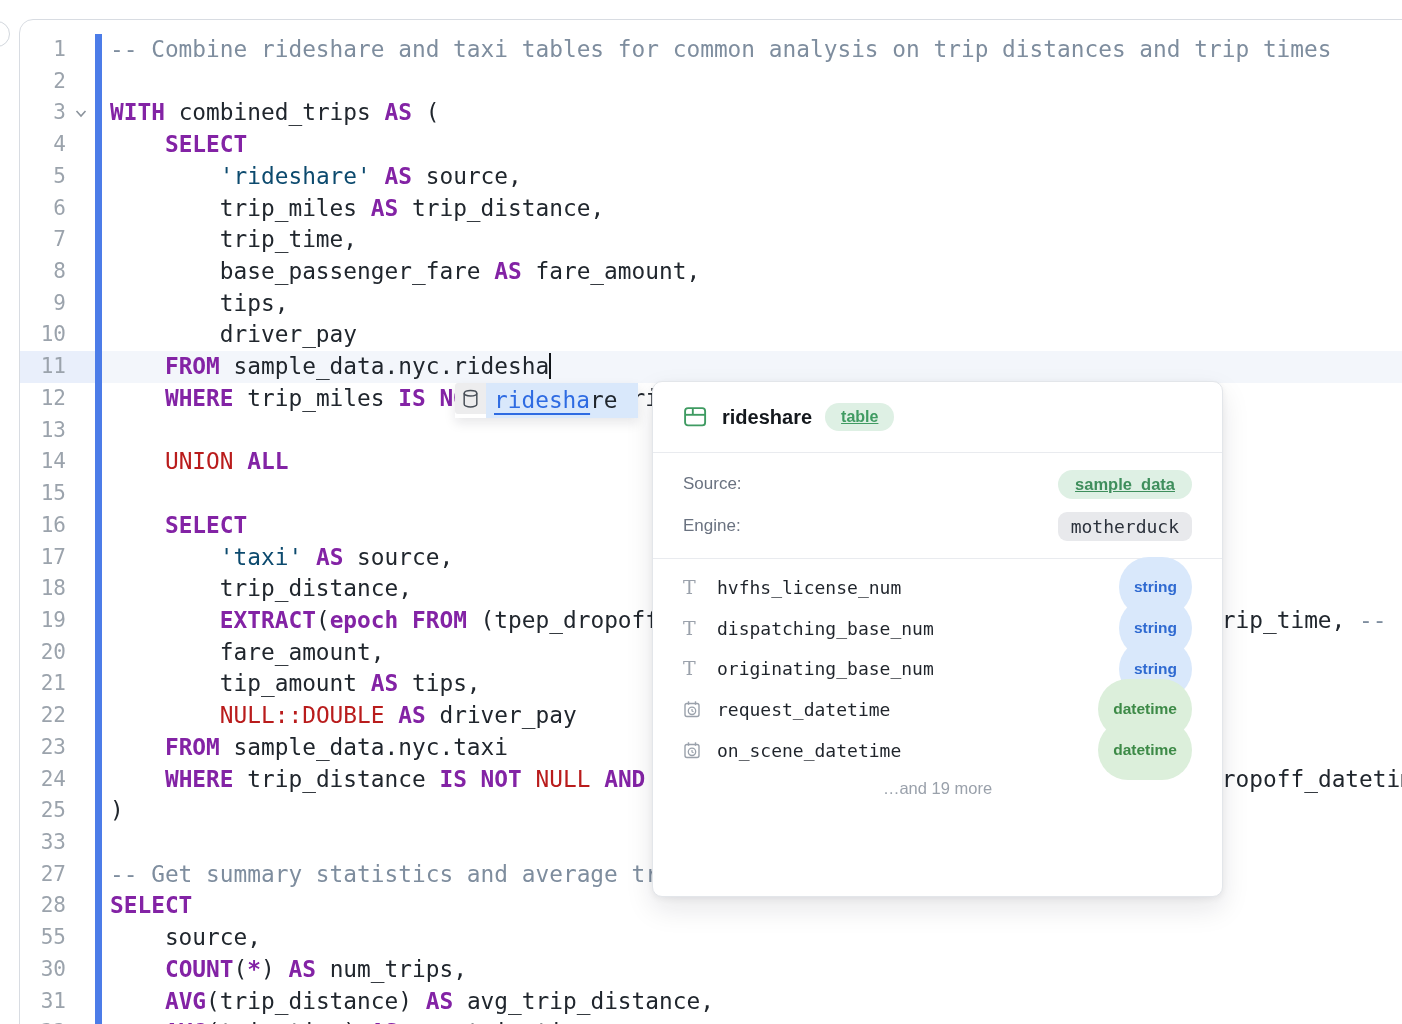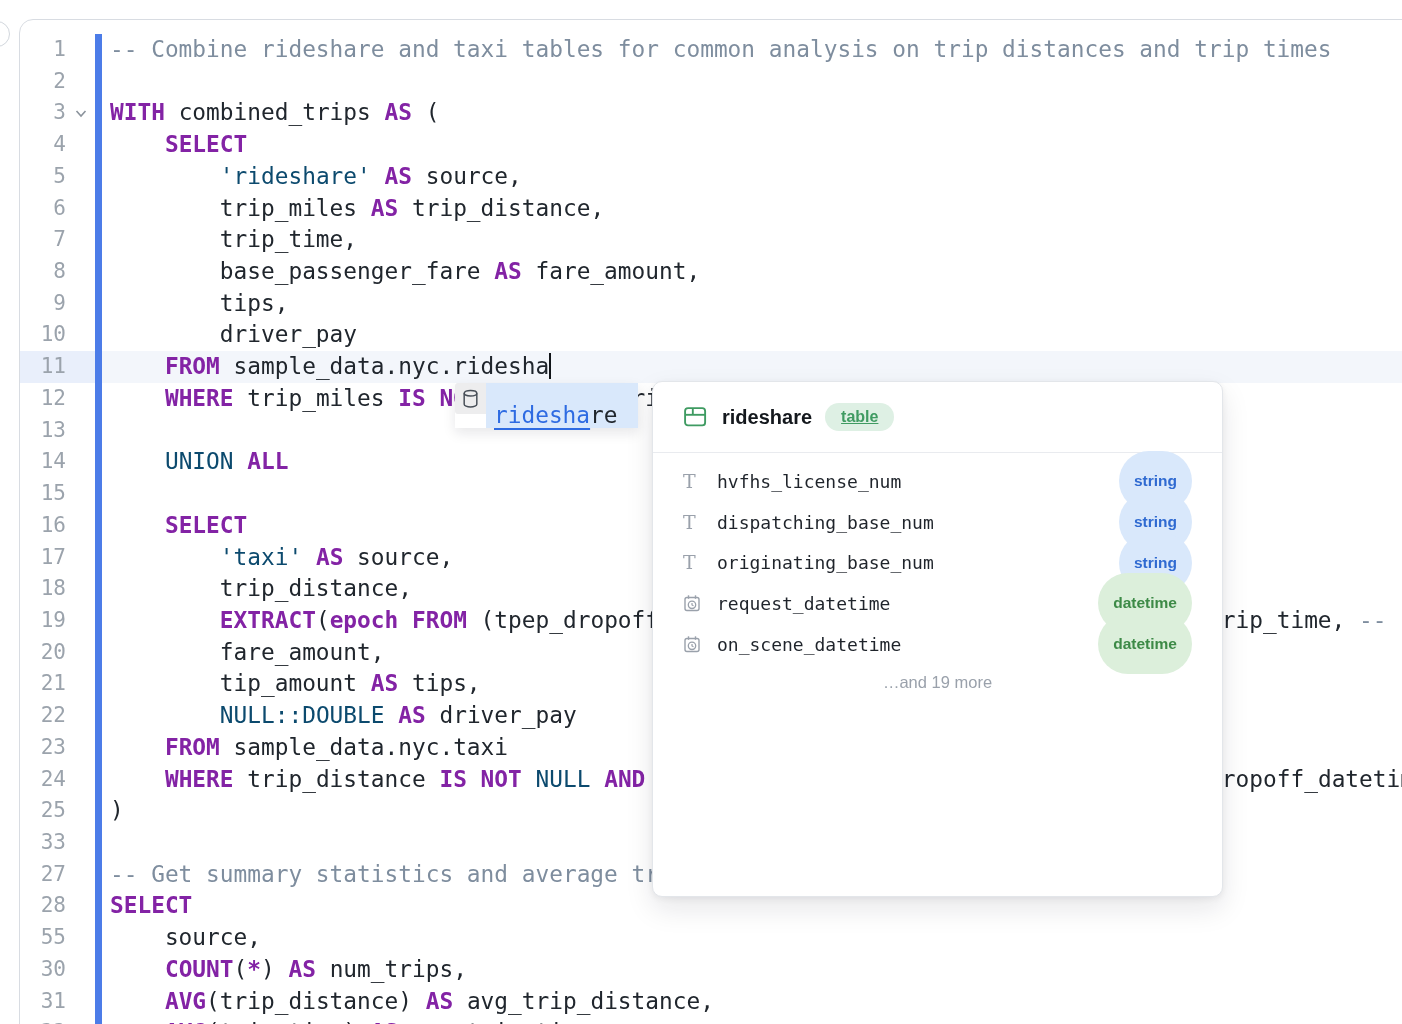--- a/index.html
+++ b/index.html
@@ -17,33 +17,33 @@
   .code-line{display:flex;height:31.72px;align-items:stretch;}
   .ln-num{width:46px;text-align:right;color:#9ba3ac;font:21px "DejaVu Sans Mono",monospace;
           line-height:31.72px;flex:none;}
   .fold-cell{width:29px;flex:none;display:flex;align-items:center;justify-content:center;}
   .bar-cell{width:7px;flex:none;background:#4c7ce8;}
   .code-text{flex:1;font:22.8px "DejaVu Sans Mono",monospace;line-height:31.72px;white-space:pre;
              padding-left:8px;color:#20262d;}
   .code-line.current{background:#e9effb;}
   .code-line.current .code-text{background:#f3f6fb;}
   .tk{color:#8323a5;font-weight:bold;}
-  .tg{color:#0c4a6e;text-align:center;}
+  .tg{color:#b91c1c;text-align:center;}
   .ts{color:#0c4a6e;}
   .tc{color:#7e8d9e;}
   .tp{color:#20262d;}
   .cursor{display:inline-block;width:2px;height:26px;background:#111519;vertical-align:-5px;}
 
   
   .autocomplete{position:absolute;left:455px;top:383px;display:flex;z-index:6;
                 box-shadow:0 5px 12px rgba(16,24,40,.10);}
   .ac-icon-box{width:31px;height:31px;background:#ededee;border-radius:3px 0 0 3px;
                display:flex;align-items:center;justify-content:center;flex:none;}
-  .ac-item{height:31px;background:#d9e8fb;display:flex;align-items:flex-end;
-           padding:14px 20px 0 8px;font:22.8px "DejaVu Sans Mono",monospace;}
+  .ac-item{height:31px;background:#d9e8fb;display:flex;align-items:flex-start;
+           padding:4px 20px 0 8px;font:22.8px "DejaVu Sans Mono",monospace;}
   .ac-match{color:#2e6be2;text-decoration:underline;text-decoration-thickness:2px;
             text-underline-offset:5px;}
   .ac-rest{color:#20262d;}
 
   
   .card{position:absolute;left:652px;top:381px;width:571px;height:516px;background:#fff;
         border:1px solid #e3e6ea;border-radius:10px;z-index:5;box-sizing:border-box;
         box-shadow:0 12px 28px rgba(16,24,40,.10),0 2px 6px rgba(16,24,40,.06);}
   .card-header{height:70px;display:flex;align-items:center;padding:0 30px;
                border-bottom:1px solid #e9ebef;}
@@ -299,20 +299,30 @@
         <svg width="24" height="24" viewBox="0 0 23 23">
           <rect x="2" y="3" width="19.2" height="16.5" rx="2.8" fill="none" stroke="#3f9b62" stroke-width="1.8"></rect>
           <line x1="2" y1="9.4" x2="21.2" y2="9.4" stroke="#3f9b62" stroke-width="1.8"></line>
           <line x1="9.4" y1="3" x2="9.4" y2="9.4" stroke="#3f9b62" stroke-width="1.8"></line>
         </svg>
       </span>
       <span class="card-title">rideshare</span>
       <span class="pill pill-table">table</span>
     </div>
 
+    <div class="card-info">
+      <div class="info-row">
+        <span class="info-label">Source:</span>
+        <span class="pill pill-green">sample_data</span>
+      </div>
+      <div class="info-row">
+        <span class="info-label">Engine:</span>
+        <span class="pill-gray">motherduck</span>
+      </div>
+    </div>
 
 
     <div class="col-list">
         <div class="col-row">
           <span class="type-icon">
             <span class="t-glyph">T</span>
           </span>
           <span class="col-name">hvfhs_license_num</span>
           <span class="col-spacer"></span>
           <span class="badge badge-string">string</span>

